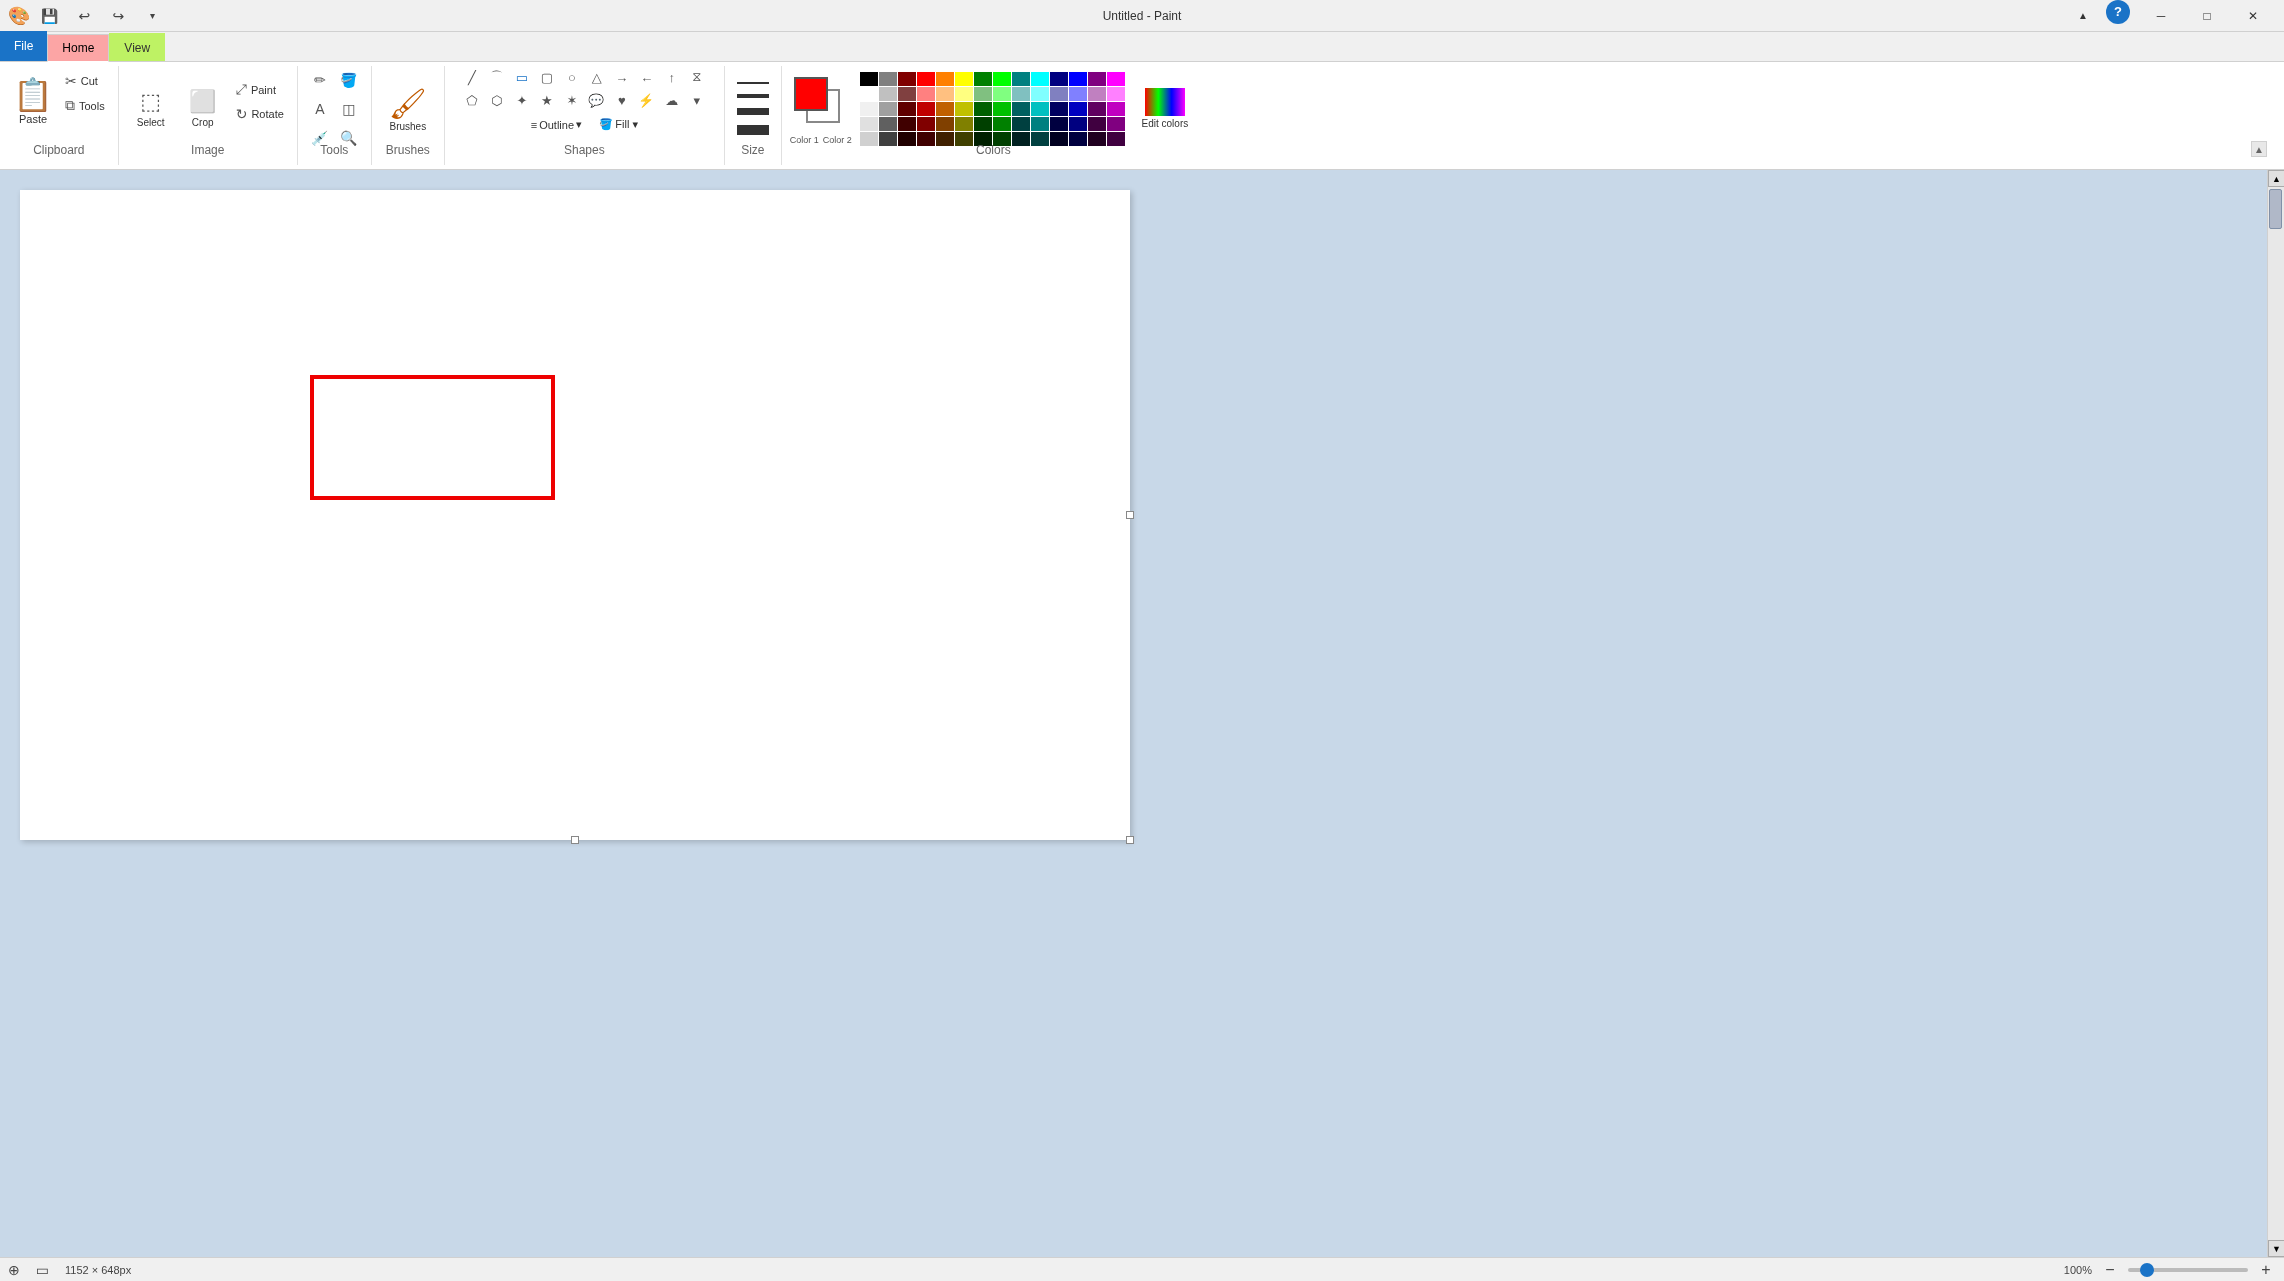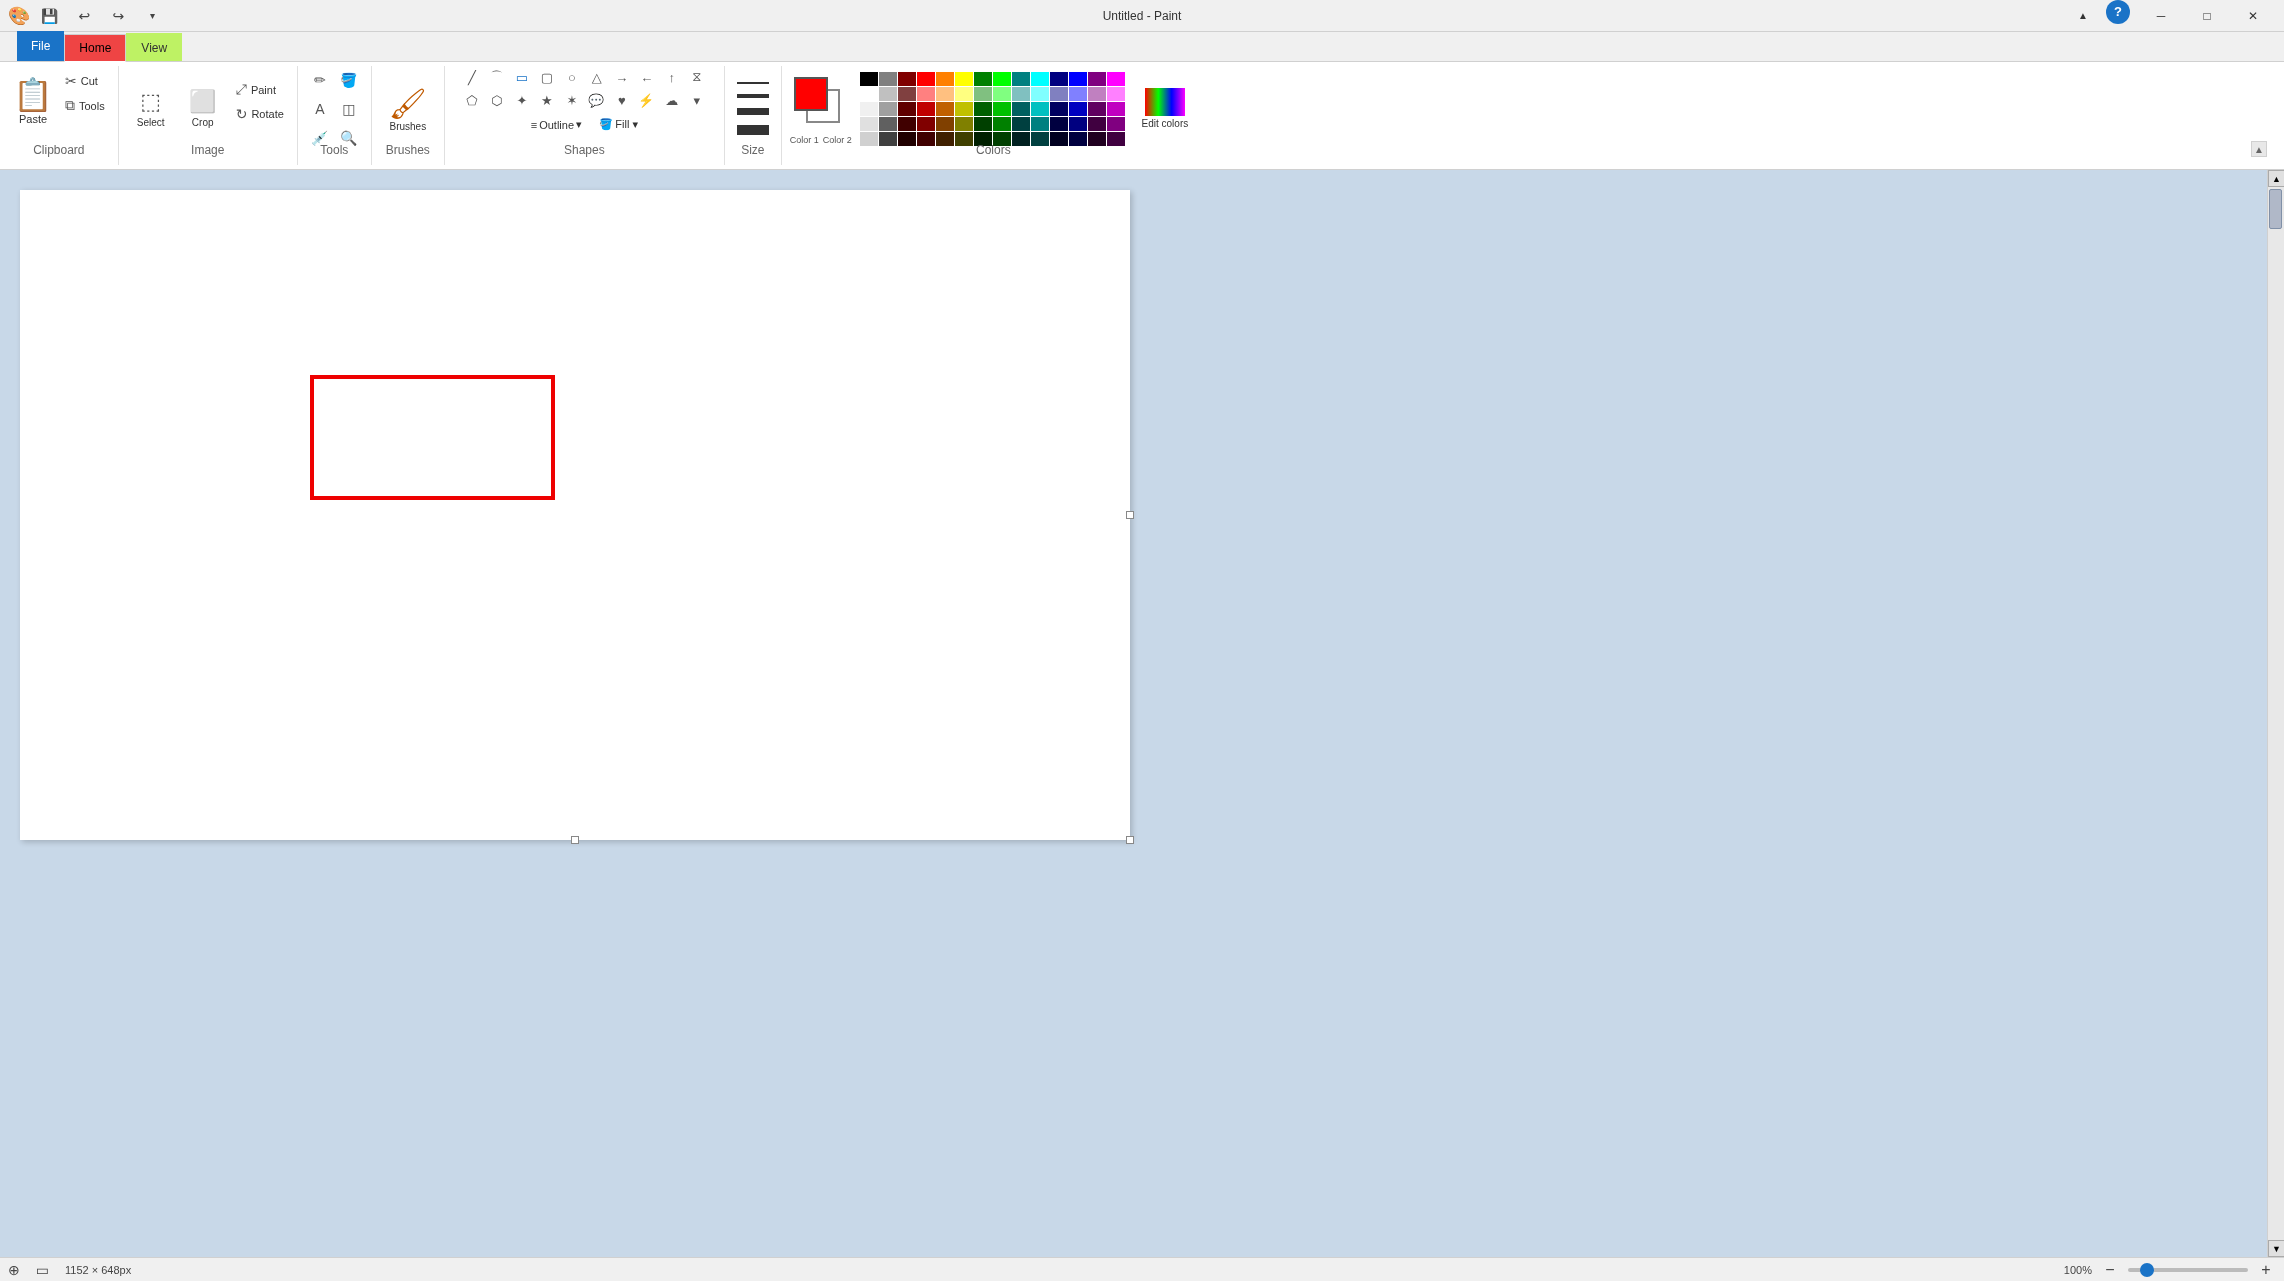--- a/index.html
+++ b/index.html
@@ -30,36 +30,36 @@
       border: none; background: transparent;
       cursor: pointer; display: flex; align-items: center; justify-content: center;
       font-size: 12px; color: #333;
     }
     #tab-bar {
       display: flex;
       height: 30px;
       background: #f0f0f0;
       border-bottom: 1px solid #d0d0d0;
       align-items: flex-end;
-      padding-left: 17px;
+      padding-left: 0;
     }
     .tab {
       padding: 6px 14px;
       cursor: pointer;
       font-size: 12px;
       color: #333;
       background: #bef264;
       border: 1px solid transparent;
       border-bottom: none;
       height: 28px;
       display: flex;
       align-items: center;
     }
     .tab.active {
-      background: #ef4444;
+      background: #fca5a5;
       border-color: #d0d0d0;
       border-bottom: 1px solid #fff;
       margin-bottom: -1px;
       color: #000;
     }
     .tab-file {
       background: #1a73c7;
       color: white;
       padding: 6px 14px;
       height: 30px;

